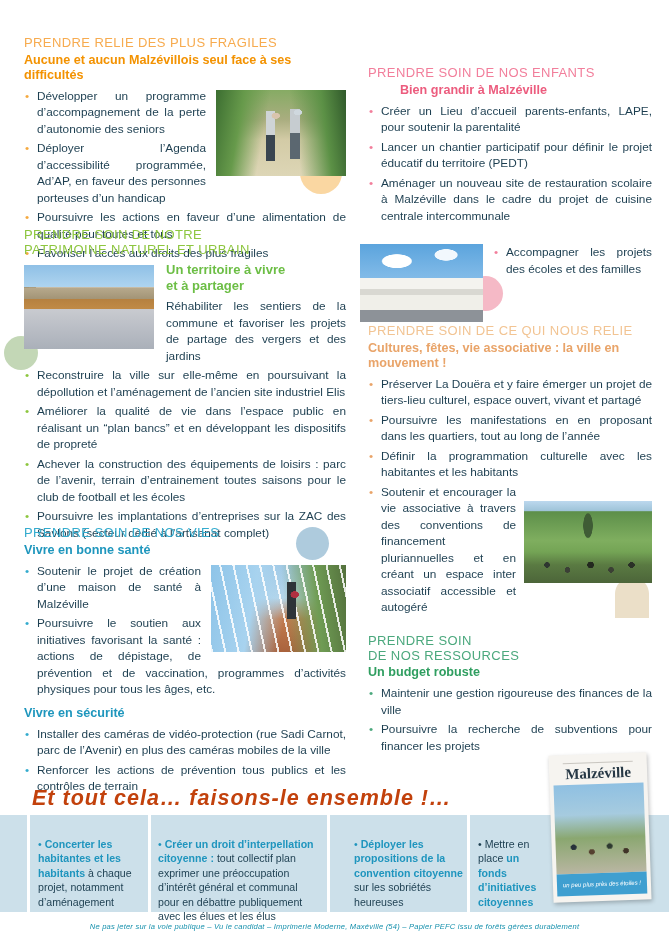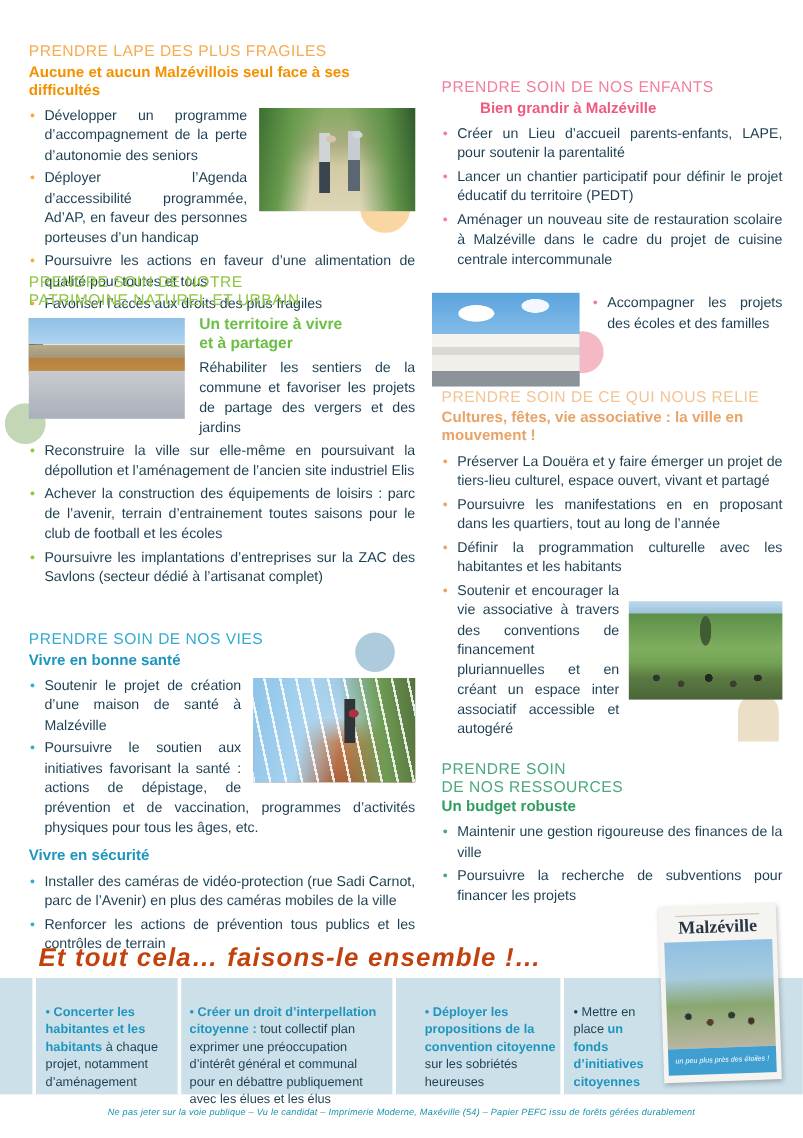--- a/index.html
+++ b/index.html
@@ -117,21 +117,21 @@
 </head>
 <body>
 
 <div class="decor circle decor-orange"></div>
 <div class="decor circle decor-green"></div>
 <div class="decor circle decor-blue"></div>
 <div class="decor circle decor-pink"></div>
 <div class="decor decor-arch"></div>
 
 <div class="sec col-l" style="top:36px">
-  <div class="caps t-or1">PRENDRE LAPE DES PLUS FRAGILES</div>
+  <div class="caps t-or1">PRENDRE RELIE DES PLUS FRAGILES</div>
   <div class="subt t-or2">Aucune et aucun Malzévillois seul face à ses difficultés</div>
   <div>
     <div class="photo ph-walk"></div>
     <ul class="blts" style="--b:#f5a93f">
         <li>Développer un programme d’accompagnement de la perte d’autonomie des seniors</li>
         <li>Déployer l’Agenda d’accessibilité programmée, Ad’AP, en faveur des personnes porteuses d’un handicap</li>
         <li>Poursuivre les actions en faveur d’une alimentation de qualité pour toutes et tous</li>
         <li>Favoriser l’accès aux droits des plus fragiles</li>
       </ul>
   </div>
@@ -142,20 +142,21 @@
   <div class="caps t-gr1">PATRIMOINE NATUREL ET URBAIN</div>
   <div style="margin-top:5px">
     <div class="photo ph-park"></div>
     <div class="subt t-gr2" style="font-size:13px">Un territoire à vivre</div>
     <div class="subt t-gr2" style="font-size:13px;margin-top:0">et à partager</div>
     <ul class="blts" style="--b:#8dc63f">
       <li>Réhabiliter les sentiers de la commune et favoriser les projets de partage des vergers et des jardins</li>
     </ul>
     <ul class="blts clr" style="--b:#8dc63f;margin-top:2px">
         <li>Reconstruire la ville sur elle-même en poursuivant la dépollution et l’aménagement de l’ancien site industriel Elis</li>
+        <li>Améliorer la qualité de vie dans l’espace public en réalisant un “plan bancs” et en développant les dispositifs de propreté</li>
         <li>Achever la construction des équipements de loisirs : parc de l’avenir, terrain d’entrainement toutes saisons pour le club de football et les écoles</li>
         <li>Poursuivre les implantations d’entreprises sur la ZAC des Savlons (secteur dédié à l’artisanat complet)</li>
       </ul>
   </div>
 </div>
 
 <div class="sec col-l" style="top:526px">
   <div class="caps t-tl1">PRENDRE SOIN DE NOS VIES</div>
   <div class="subt t-tl2">Vivre en bonne santé</div>
   <div>

